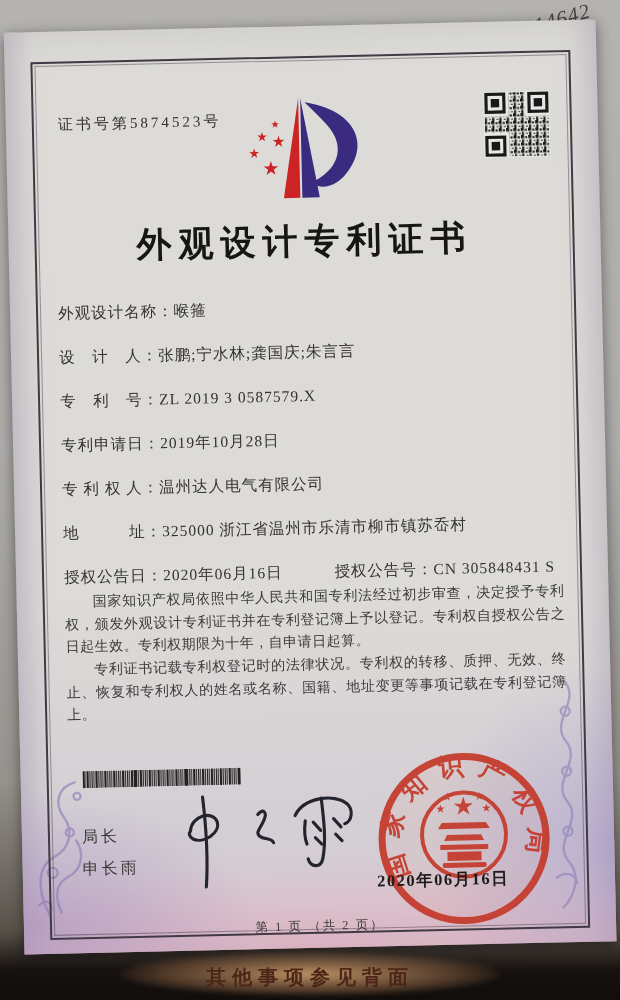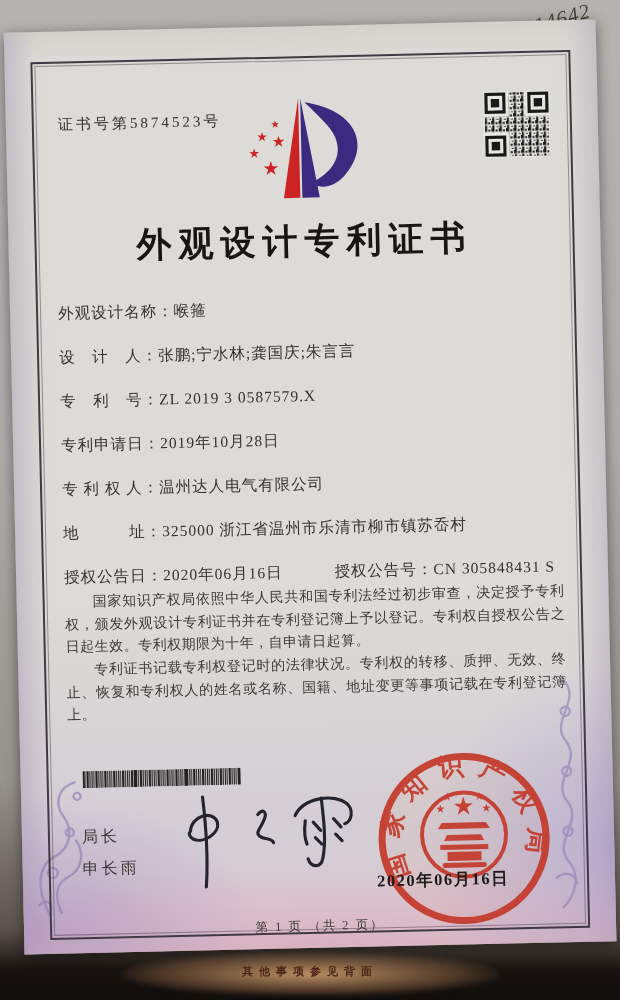--- a/index.html
+++ b/index.html
@@ -60,21 +60,21 @@
     position:absolute;left:520px;top:8px;transform:rotate(-16deg);
     font-style:italic;font-size:21px;color:#45413c;letter-spacing:1px;
     font-family:"Liberation Serif",serif;
   }
   .back-strip{position:absolute;left:0;top:950px;width:620px;height:50px;}
   .back-strip .glow{
     position:absolute;left:120px;top:2px;width:380px;height:44px;border-radius:50%;
     background:radial-gradient(ellipse at 50% 50%, rgba(205,160,110,.9), rgba(150,105,70,.45) 55%, transparent 75%);
     filter:blur(2px);
   }
-  .back-note{position:absolute;left:0;top:14px;width:100%;text-align:center;font-size:11px;font-weight:700;color:#4d2517;letter-spacing:6px;}
+  .back-note{position:absolute;left:0;top:14px;width:100%;text-align:center;font-size:20px;font-weight:700;color:#4d2517;letter-spacing:6px;}
   .orn{position:absolute;pointer-events:none;}
 </style>
 </head>
 <body>
 
 <div class="stage">
 
   <div class="hand-code">P14642</div>
 
   <div class="paper">

